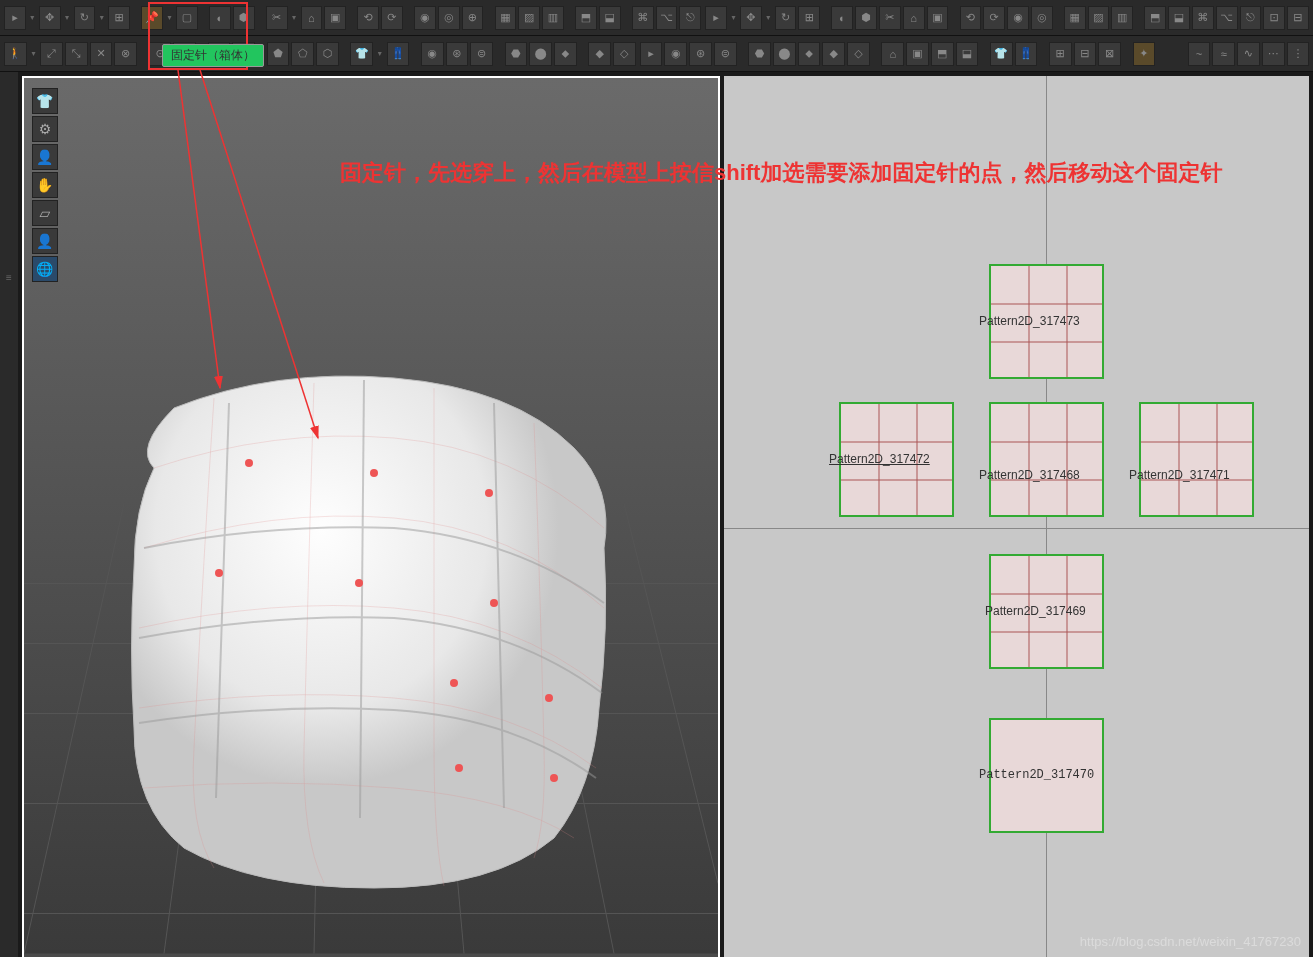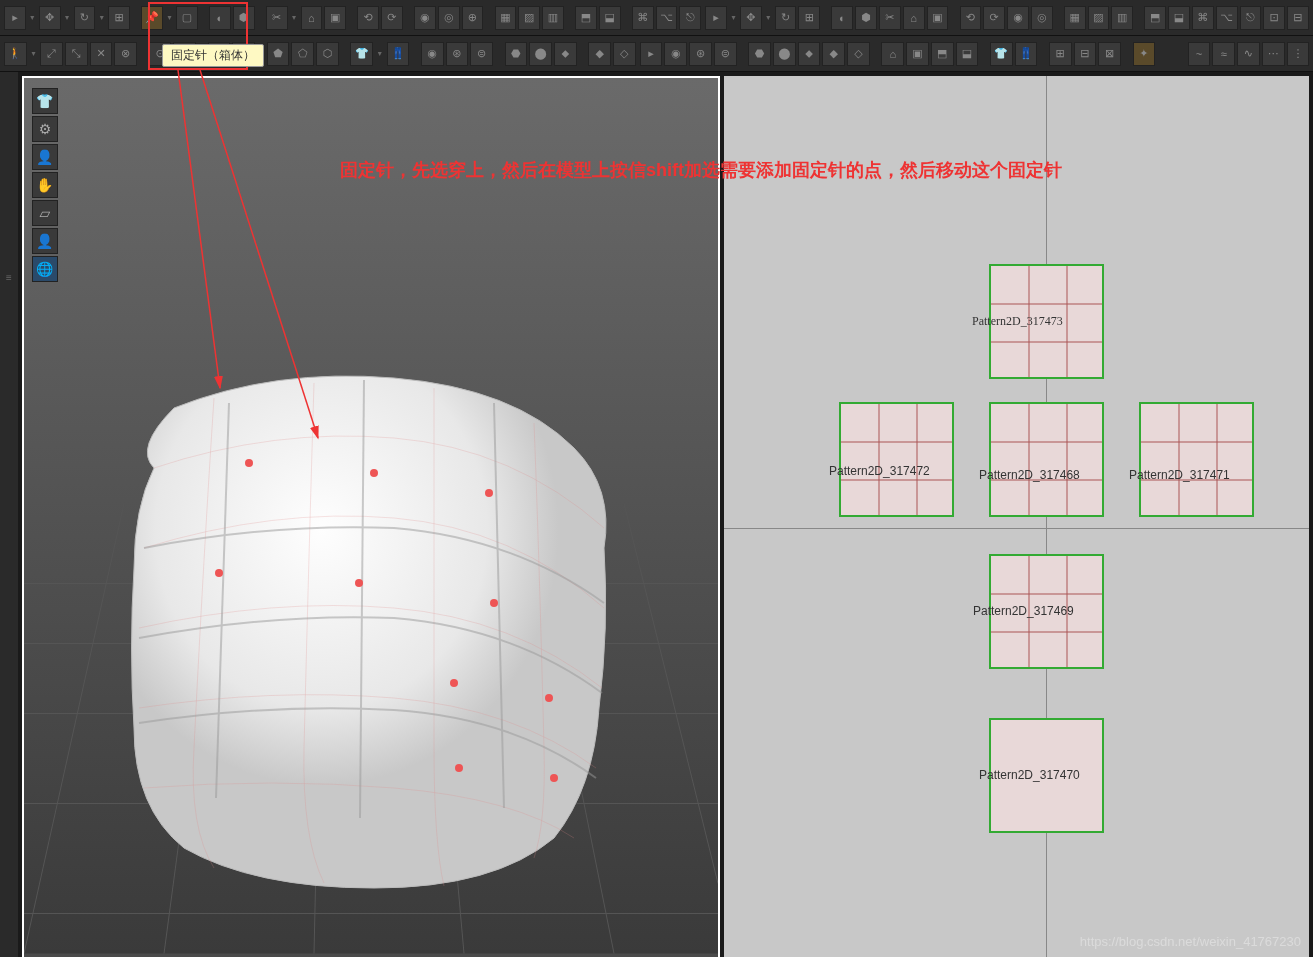--- a/index.html
+++ b/index.html
@@ -115,33 +115,33 @@
 }
 .annotation-box {
   position: absolute;
   border: 2px solid #e33;
   z-index: 10;
   pointer-events: none;
 }
 .annotation-text {
   position: absolute;
   color: #e33;
-  font-size: 18px;
+  font-size: 22px;
   font-weight: bold;
   z-index: 11;
   pointer-events: none;
 }
 .arrow-svg {
   position: absolute;
   z-index: 10;
   pointer-events: none;
 }
 .tooltip {
   position: absolute;
-  background: #fef9c3;
+  background: #22c55e;
   border: 1px solid #999;
   padding: 2px 8px;
   font-size: 12px;
   color: #333;
   z-index: 15;
   border-radius: 2px;
 }
 .watermark {
   position: absolute;
   right: 12px;
@@ -404,32 +404,32 @@
         <div class="pattern-piece" style="left: 265px; top: 188px;">
           <svg width="100%" height="100%" style="position:absolute;inset:0;">
             <g stroke="#a55" stroke-width="1">
               <line x1="38" y1="0" x2="38" y2="115"></line>
               <line x1="76" y1="0" x2="76" y2="115"></line>
               <line x1="0" y1="38" x2="115" y2="38"></line>
               <line x1="0" y1="76" x2="115" y2="76"></line>
             </g>
           </svg>
         </div>
-        <div class="pattern-label" style="left: 248px; top: 238px; font-family: Liberation Serif, serif;">Pattern2D_317473</div>
+        <div class="pattern-label" style="left: 255px; top: 238px;">Pattern2D_317473</div>
         <div class="pattern-piece" style="left: 115px; top: 326px;">
           <svg width="100%" height="100%" style="position:absolute;inset:0;">
             <g stroke="#a55" stroke-width="1">
               <line x1="38" y1="0" x2="38" y2="115"></line>
               <line x1="76" y1="0" x2="76" y2="115"></line>
               <line x1="0" y1="38" x2="115" y2="38"></line>
               <line x1="0" y1="76" x2="115" y2="76"></line>
             </g>
           </svg>
         </div>
-        <div class="pattern-label" style="left: 105px; top: 388px;">Pattern2D_317472</div>
+        <div class="pattern-label" style="left: 105px; top: 376px; text-decoration: underline;">Pattern2D_317472</div>
         <div class="pattern-piece" style="left: 265px; top: 326px;">
           <svg width="100%" height="100%" style="position:absolute;inset:0;">
             <g stroke="#a55" stroke-width="1">
               <line x1="38" y1="0" x2="38" y2="115"></line>
               <line x1="76" y1="0" x2="76" y2="115"></line>
               <line x1="0" y1="38" x2="115" y2="38"></line>
               <line x1="0" y1="76" x2="115" y2="76"></line>
             </g>
           </svg>
         </div>
@@ -448,23 +448,23 @@
         <div class="pattern-piece" style="left: 265px; top: 478px;">
           <svg width="100%" height="100%" style="position:absolute;inset:0;">
             <g stroke="#a55" stroke-width="1">
               <line x1="38" y1="0" x2="38" y2="115"></line>
               <line x1="76" y1="0" x2="76" y2="115"></line>
               <line x1="0" y1="38" x2="115" y2="38"></line>
               <line x1="0" y1="76" x2="115" y2="76"></line>
             </g>
           </svg>
         </div>
-        <div class="pattern-label" style="left: 249px; top: 528px;">Pattern2D_317469</div>
+        <div class="pattern-label" style="left: 261px; top: 528px;">Pattern2D_317469</div>
         <div class="pattern-piece" style="left: 265px; top: 642px;"></div>
-        <div class="pattern-label" style="left: 255px; top: 692px;">Pattern2D_317470</div>
+        <div class="pattern-label" style="left: 255px; top: 692px; font-family: Liberation Mono, monospace;">Pattern2D_317470</div>
       </div>
   </div>
 </div>
 
 <div class="annotation-box" style="left:148px;top:2px;width:100px;height:68px;"></div>
 
 <div class="tooltip" style="left:162px;top:44px;">固定针（箱体）</div>
 
 <div class="annotation-text" style="left:340px;top:158px;width:900px;">固定针，先选穿上，然后在模型上按信shift加选需要添加固定针的点，然后移动这个固定针</div>
 

